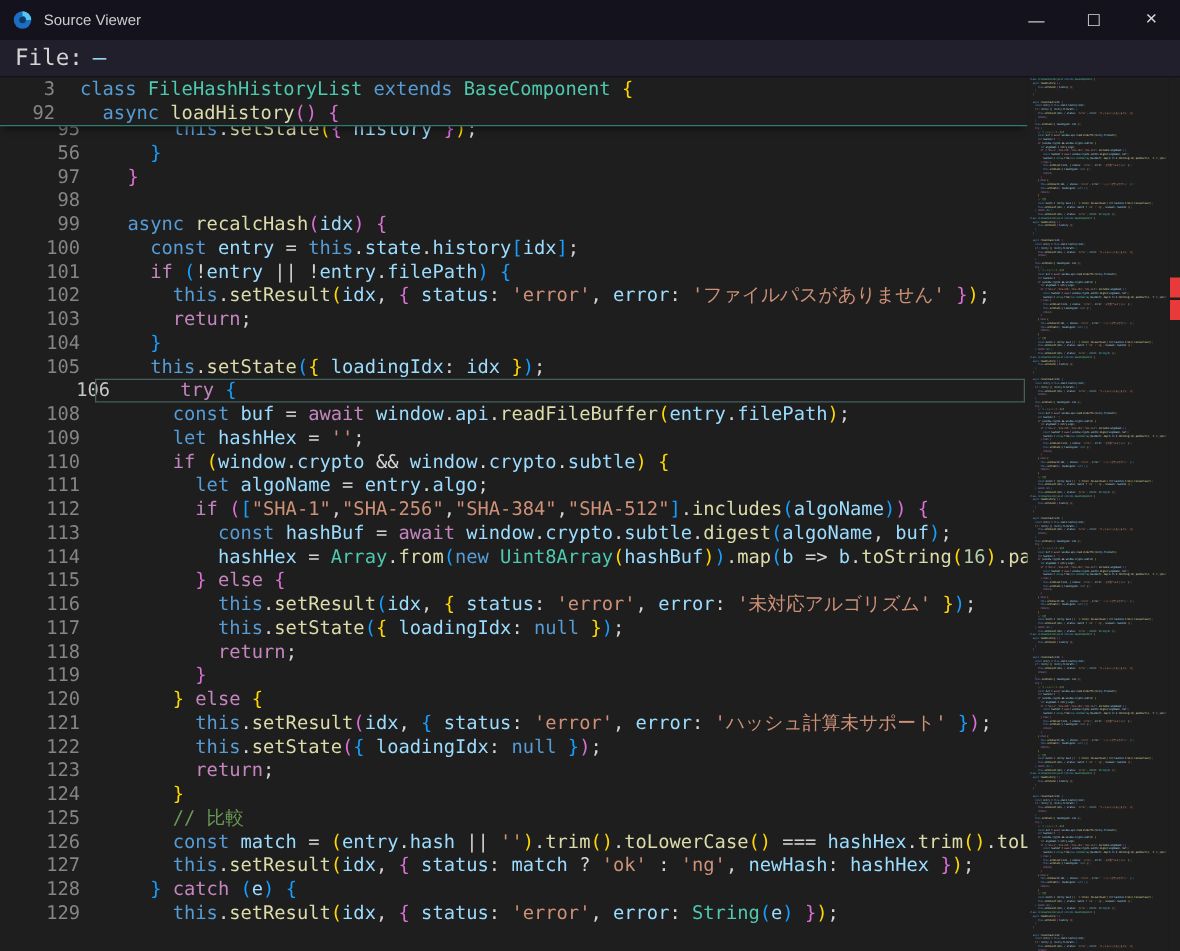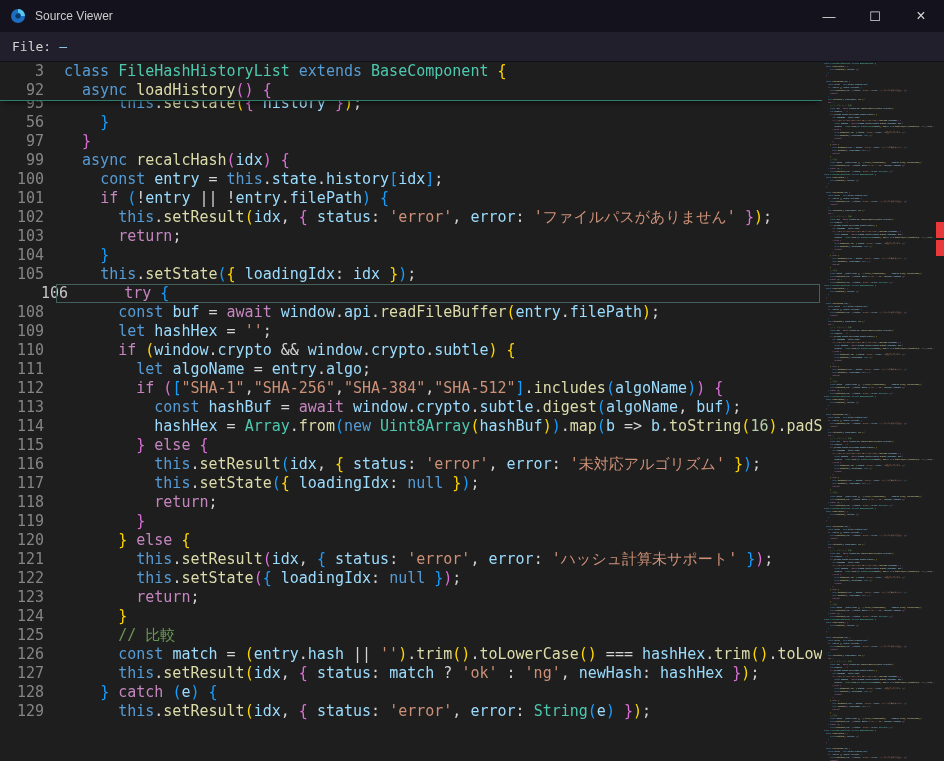--- a/index.html
+++ b/index.html
@@ -29,35 +29,35 @@
     color: #d8d8d8; font-size: 13px; cursor: default;
   }
   .win-btn.close { font-size: 16px; }
 
   
   #filebar {
     height: 30px;
     background: var(--c-filebar, #201f2b);
     display: flex; align-items: center;
     padding-left: 12px;
-    font-size: 13px;
+    font-size: 18px;
     color: var(--c-d, #d4d4d4);
     border-bottom: 1px solid #101018;
   }
   #file-value { margin-left: 8px; color: var(--c-v, #9cdcfe); }
 
   
   #editor { position: relative; height: 699px; display: flex; }
   #code-area {
     position: relative;
     flex: 1 1 auto;
     overflow: hidden;
     background: var(--c-bg, #1e1e1e);
   }
-  #code-lines { position: absolute; top: 32px; left: 0; right: 0; z-index: 1; }
+  #code-lines { position: absolute; top: 32px; left: 0; right: 0; z-index: 1; padding-left: 20px; }
   #sticky-lines {
     position: absolute; top: 0; left: 0; right: 0;
     z-index: 3;
     background: var(--c-bg, #1e1e1e);
     border-bottom: 1px solid var(--c-stickyBorder, #2f7d72);
     box-shadow: 0 4px 6px -3px rgba(0,0,0,0.65);
   }
   .code-line {
     position: relative;
     height: 19px;
@@ -147,20 +147,21 @@
   <span>File:</span>
   <span id="file-value">–</span>
 </div>
 
 <div id="editor">
   <div id="code-area">
     <div id="code-lines">
         <div class="code-line"><span class="gutter">95</span><span class="line-content"><span class="tok-d">      </span><span class="tok-k">this</span><span class="tok-d">.</span><span class="tok-f">setState</span><span class="tok-b1">(</span><span class="tok-b2">{</span><span class="tok-d"> </span><span class="tok-v">history</span><span class="tok-d"> </span><span class="tok-b2">}</span><span class="tok-b1">)</span><span class="tok-d">;</span></span></div>
         <div class="code-line"><span class="gutter">56</span><span class="line-content"><span class="tok-d">    </span><span class="tok-b3">}</span></span></div>
         <div class="code-line"><span class="gutter">97</span><span class="line-content"><span class="tok-d">  </span><span class="tok-b2">}</span></span></div>
+        <div class="code-line"><span class="gutter">98</span><span class="line-content"></span></div>
         <div class="code-line"><span class="gutter">99</span><span class="line-content"><span class="tok-d">  </span><span class="tok-k">async</span><span class="tok-d"> </span><span class="tok-f">recalcHash</span><span class="tok-b2">(</span><span class="tok-v">idx</span><span class="tok-b2">)</span><span class="tok-d"> </span><span class="tok-b2">{</span></span></div>
         <div class="code-line"><span class="gutter">100</span><span class="line-content"><span class="tok-d">    </span><span class="tok-k">const</span><span class="tok-d"> </span><span class="tok-v">entry</span><span class="tok-d"> = </span><span class="tok-k">this</span><span class="tok-d">.</span><span class="tok-v">state</span><span class="tok-d">.</span><span class="tok-v">history</span><span class="tok-b3">[</span><span class="tok-v">idx</span><span class="tok-b3">]</span><span class="tok-d">;</span></span></div>
         <div class="code-line"><span class="gutter">101</span><span class="line-content"><span class="tok-d">    </span><span class="tok-c">if</span><span class="tok-d"> </span><span class="tok-b3">(</span><span class="tok-d">!</span><span class="tok-v">entry</span><span class="tok-d"> || !</span><span class="tok-v">entry</span><span class="tok-d">.</span><span class="tok-v">filePath</span><span class="tok-b3">)</span><span class="tok-d"> </span><span class="tok-b3">{</span></span></div>
         <div class="code-line"><span class="gutter">102</span><span class="line-content"><span class="tok-d">      </span><span class="tok-k">this</span><span class="tok-d">.</span><span class="tok-f">setResult</span><span class="tok-b1">(</span><span class="tok-v">idx</span><span class="tok-d">, </span><span class="tok-b2">{</span><span class="tok-d"> </span><span class="tok-v">status</span><span class="tok-d">: </span><span class="tok-s">'error'</span><span class="tok-d">, </span><span class="tok-v">error</span><span class="tok-d">: </span><span class="tok-s">'ファイルパスがありません'</span><span class="tok-d"> </span><span class="tok-b2">}</span><span class="tok-b1">)</span><span class="tok-d">;</span></span></div>
         <div class="code-line"><span class="gutter">103</span><span class="line-content"><span class="tok-d">      </span><span class="tok-c">return</span><span class="tok-d">;</span></span></div>
         <div class="code-line"><span class="gutter">104</span><span class="line-content"><span class="tok-d">    </span><span class="tok-b3">}</span></span></div>
         <div class="code-line"><span class="gutter">105</span><span class="line-content"><span class="tok-d">    </span><span class="tok-k">this</span><span class="tok-d">.</span><span class="tok-f">setState</span><span class="tok-b3">(</span><span class="tok-b1">{</span><span class="tok-d"> </span><span class="tok-v">loadingIdx</span><span class="tok-d">: </span><span class="tok-v">idx</span><span class="tok-d"> </span><span class="tok-b1">}</span><span class="tok-b3">)</span><span class="tok-d">;</span></span></div>
         <div class="code-line current"><span class="gutter">106</span><span class="line-content"><span class="tok-d">    </span><span class="tok-c">try</span><span class="tok-d"> </span><span class="tok-b3">{</span></span></div>
         <div class="code-line"><span class="gutter">108</span><span class="line-content"><span class="tok-d">      </span><span class="tok-k">const</span><span class="tok-d"> </span><span class="tok-v">buf</span><span class="tok-d"> = </span><span class="tok-c">await</span><span class="tok-d"> </span><span class="tok-v">window</span><span class="tok-d">.</span><span class="tok-v">api</span><span class="tok-d">.</span><span class="tok-f">readFileBuffer</span><span class="tok-b1">(</span><span class="tok-v">entry</span><span class="tok-d">.</span><span class="tok-v">filePath</span><span class="tok-b1">)</span><span class="tok-d">;</span></span></div>
         <div class="code-line"><span class="gutter">109</span><span class="line-content"><span class="tok-d">      </span><span class="tok-k">let</span><span class="tok-d"> </span><span class="tok-v">hashHex</span><span class="tok-d"> = </span><span class="tok-s">''</span><span class="tok-d">;</span></span></div>

